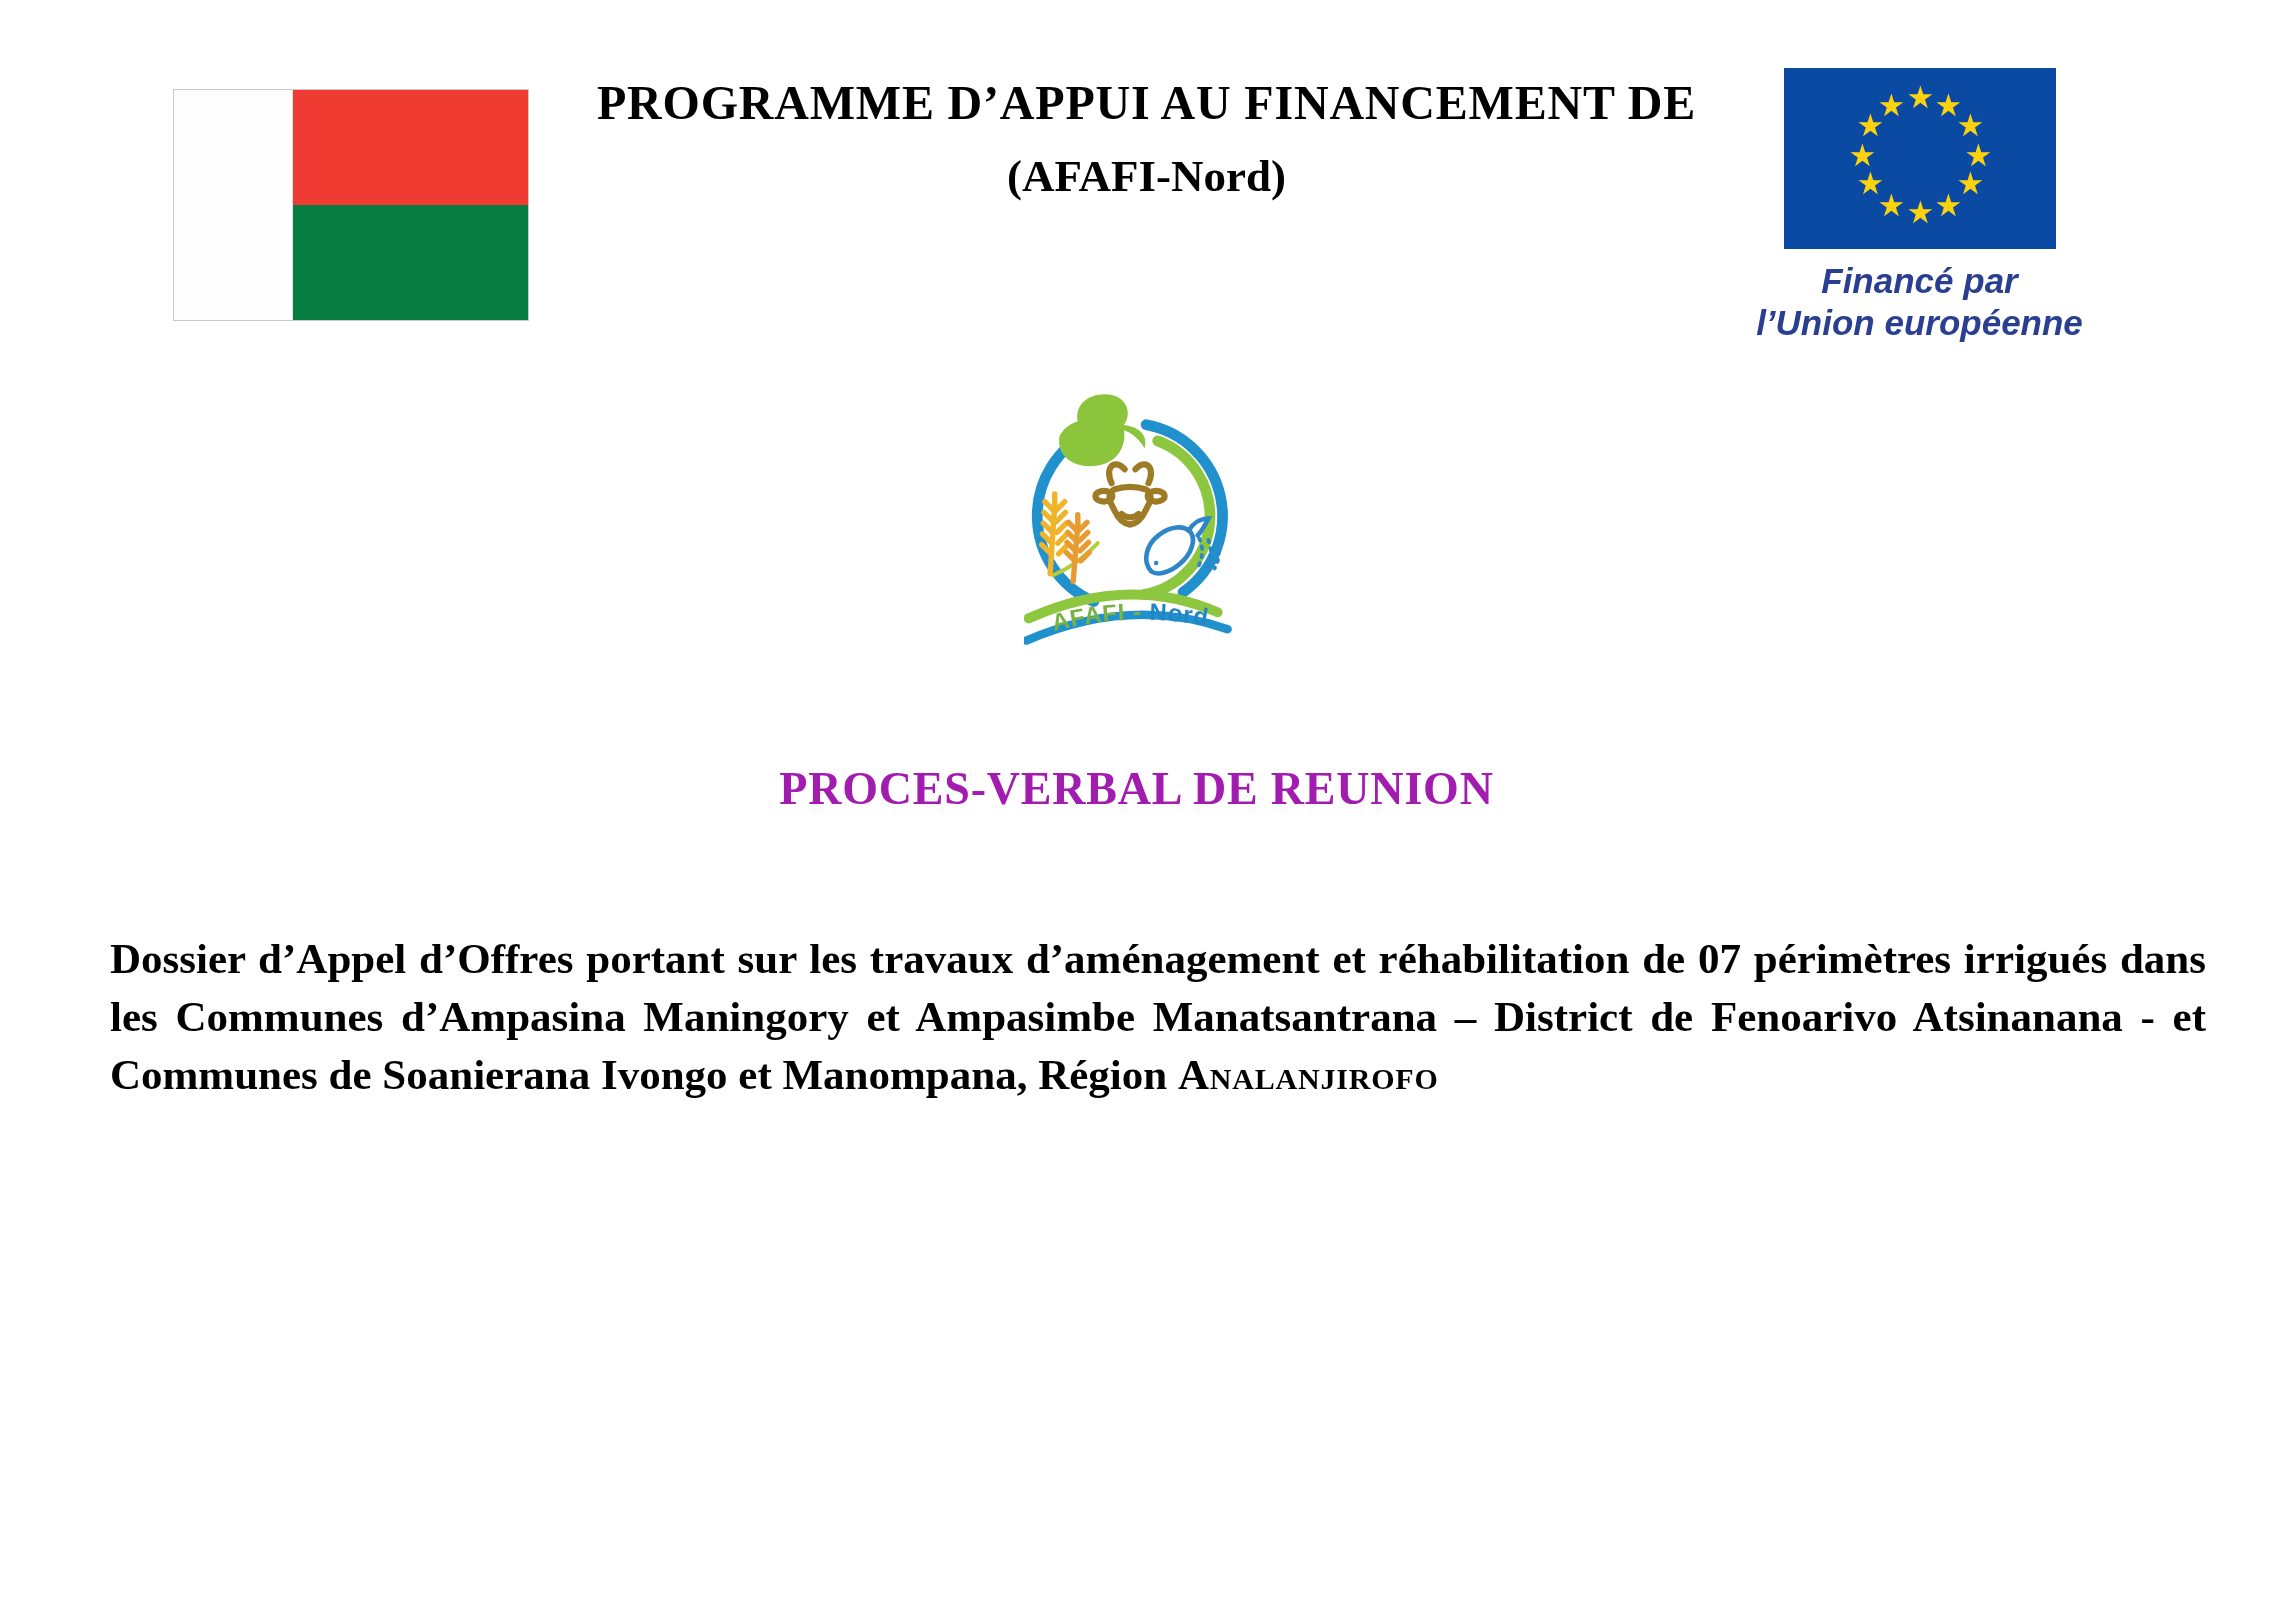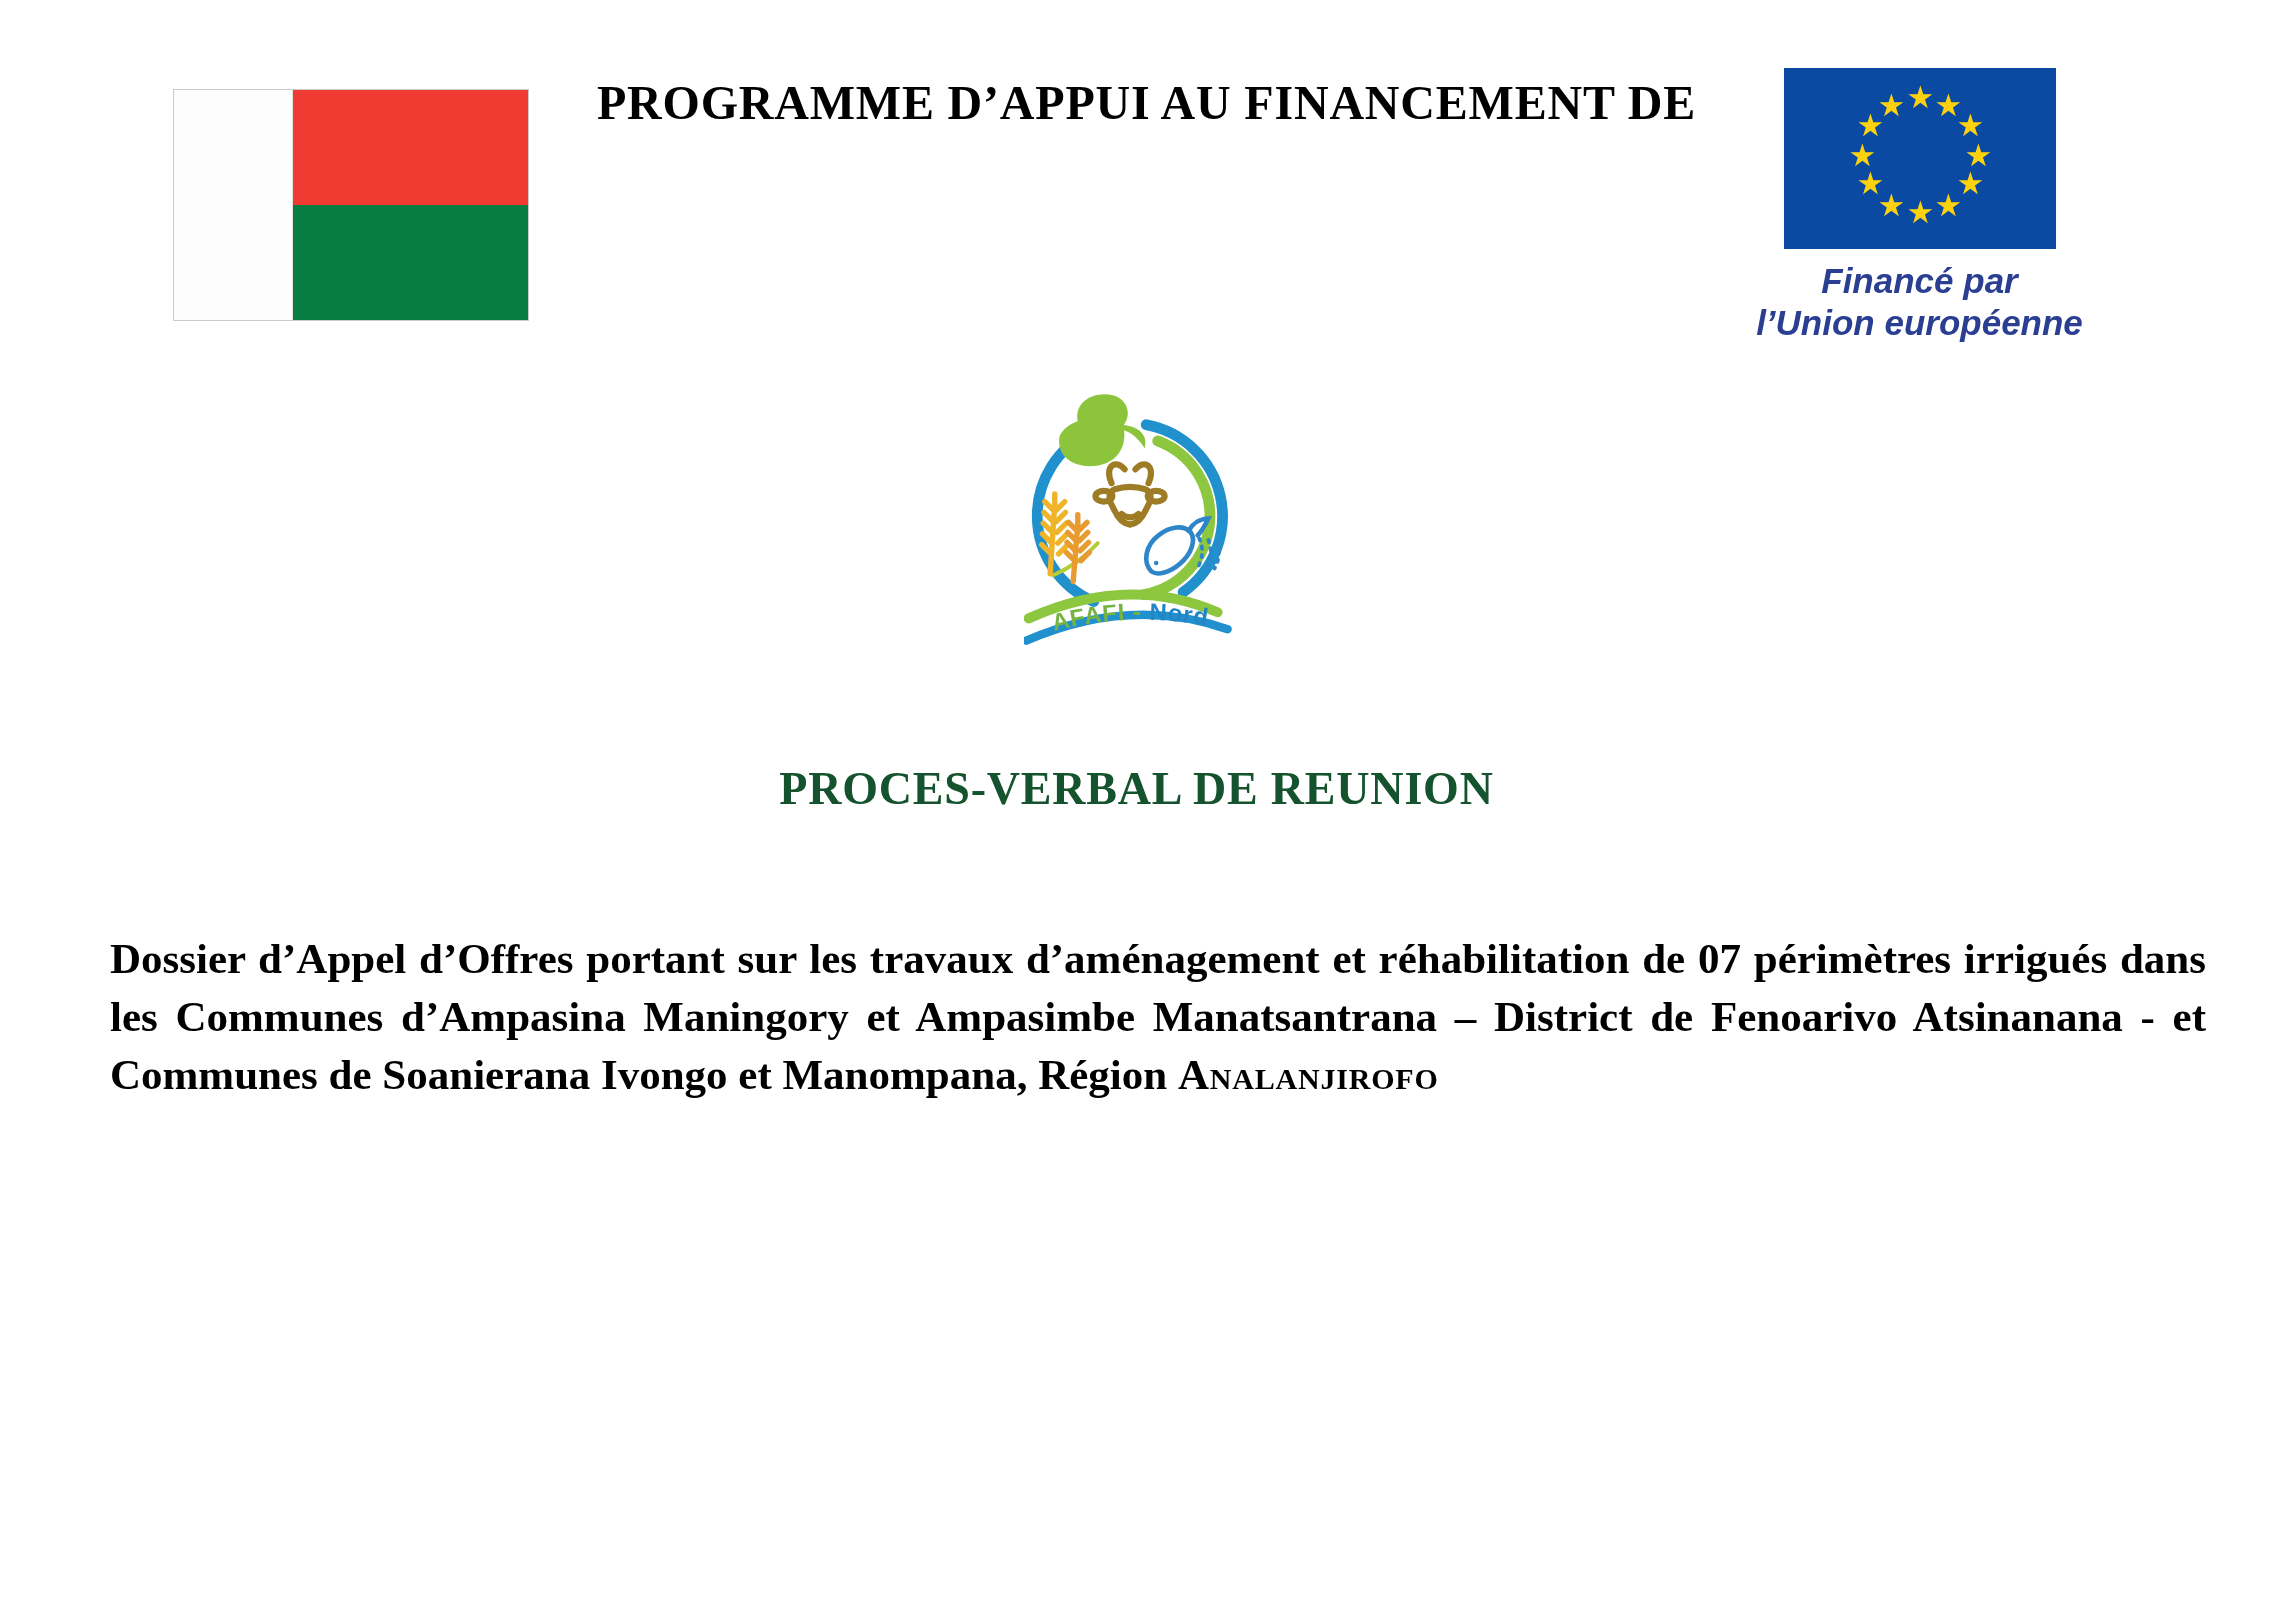--- a/index.html
+++ b/index.html
@@ -77,21 +77,21 @@
 
   
   .pv-heading {
     position: absolute;
     left: 0; top: 760px;
     width: 2273px;
     text-align: center;
     font-weight: bold;
     font-size: 46px;
     line-height: 58px;
-    color: #14532d;
+    color: #a21caf;
     letter-spacing: 0.8px;
   }
   .body-paragraph {
     position: absolute;
     left: 94px; top: 930px;
     width: 2096px;
     font-weight: bold;
     font-size: 43px;
     line-height: 58px;
     color: #000;
@@ -109,20 +109,21 @@
     <div class="mg-white"></div>
     <div class="mg-right">
       <div class="mg-red" style="background:#ef3b31;"></div>
       <div class="mg-green" style="background:#077d41;"></div>
     </div>
   </div>
 
   <div class="title-block">
     <div class="title-line-main">PROGRAMME D’APPUI AU FINANCEMENT DE</div>
     <div class="title-gap"></div>
+    <div class="title-acronym">(AFAFI-Nord)</div>
   </div>
 
   <div class="eu-flag">
     <div class="eu-field" style="background:#0b4aa2;"></div>
     <span class="eu-star" style="left:121px; top:14px;  color:#fcd20e;">★</span>
     <span class="eu-star" style="left:149px; top:21.5px;  color:#fcd20e;">★</span>
     <span class="eu-star" style="left:171px; top:42px;  color:#fcd20e;">★</span>
     <span class="eu-star" style="left:179px; top:72px;  color:#fcd20e;">★</span>
     <span class="eu-star" style="left:171px; top:100px; color:#fcd20e;">★</span>
     <span class="eu-star" style="left:149px; top:122px; color:#fcd20e;">★</span>

